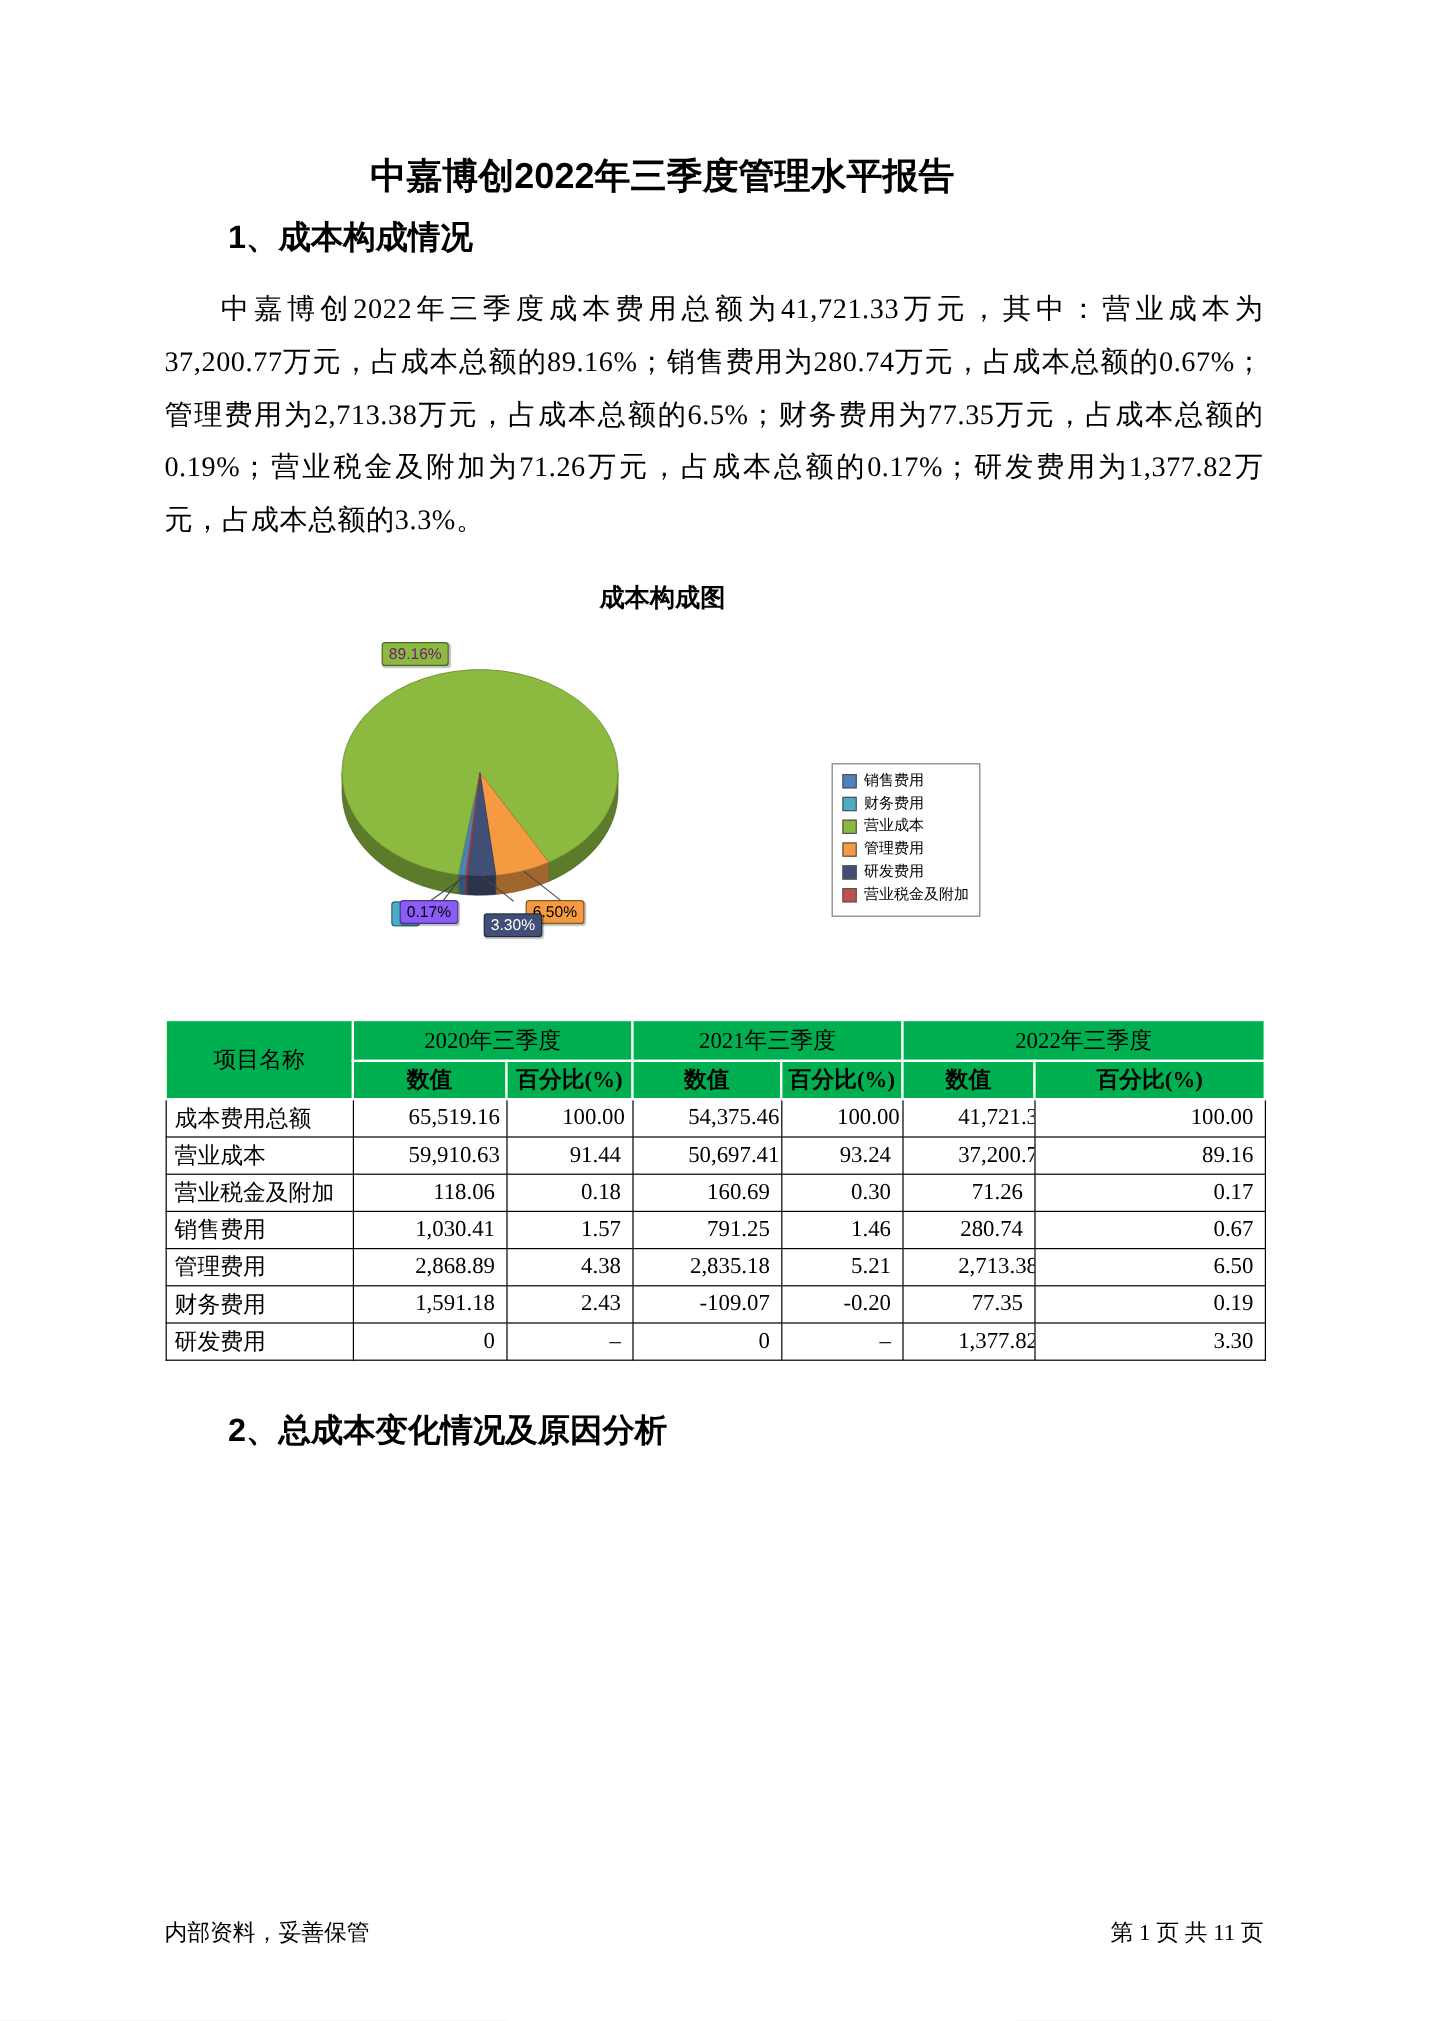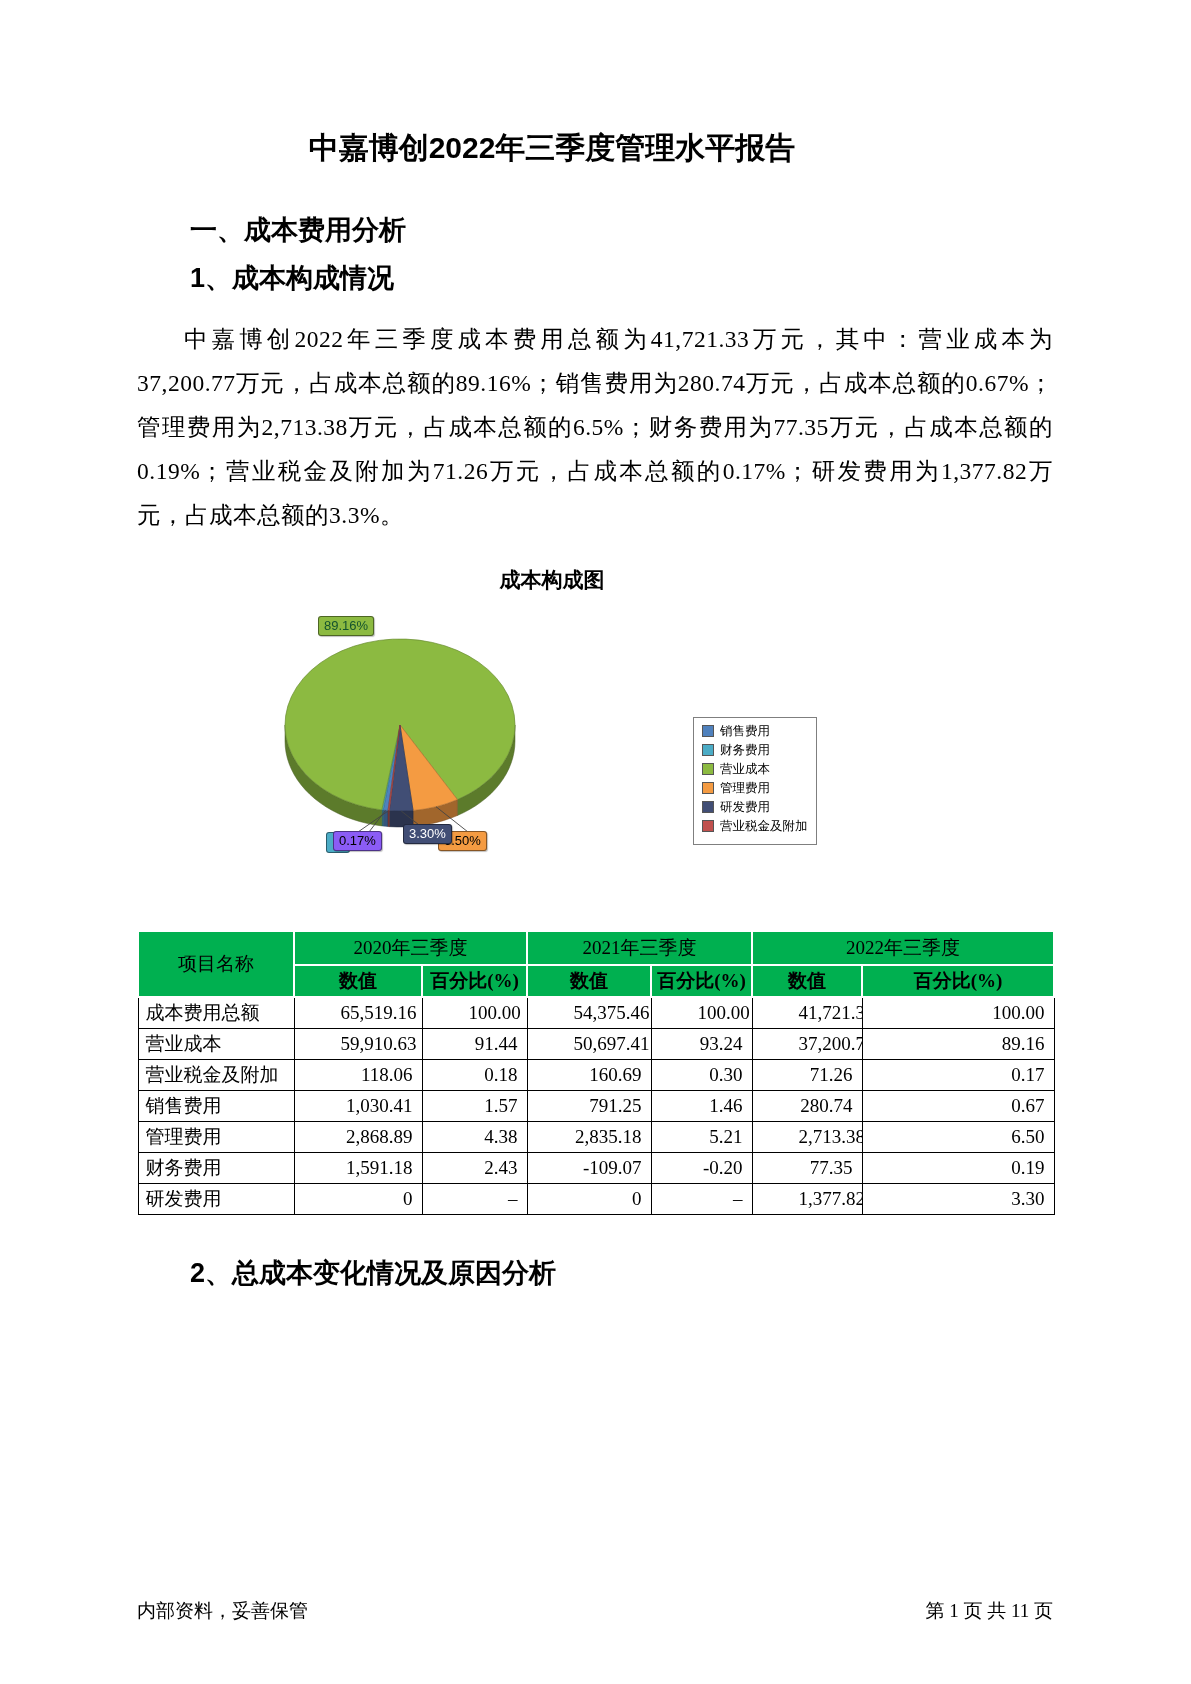--- a/index.html
+++ b/index.html
@@ -41,21 +41,21 @@
   }
   .chart-area svg{position:absolute;left:0;top:0;}
   .callout{
     position:absolute;font-family:"Liberation Sans","DejaVu Sans",sans-serif;
     font-size:13px;line-height:18px;padding:0 5px;text-align:center;
     border:1px solid rgba(0,0,0,.45);border-radius:3px;white-space:nowrap;
     box-shadow:1px 1px 1px rgba(0,0,0,.25);
   }
   .callout-main{left:318px;top:20px;}
   .callout-tax{left:333px;top:235px;z-index:3;}
-  .callout-rd{left:403px;top:228px;z-index:4;}
+  .callout-rd{left:403px;top:246px;z-index:4;}
   .callout-mgmt{left:438px;top:235px;z-index:2;}
   .callout-frag{
     position:absolute;left:326px;top:236px;width:22px;height:19px;z-index:1;
     border:1px solid rgba(0,0,0,.45);border-radius:3px;
   }
   .legend{
     position:absolute;left:693px;top:121px;width:114px;
     background:#fff;border:1px solid #7f7f7f;padding:7px 0 5px 8px;
     font-family:"Liberation Sans","DejaVu Sans",sans-serif;font-size:12.5px;
   }
@@ -94,21 +94,20 @@
   }
 </style>
 </head>
 <body>
 
 <div class="page">
   <div class="content">
 
     <h1 class="doc-title">中嘉博创2022年三季度管理水平报告</h1>
 
-    <div class="h-sec">一、成本费用分析</div>
 
     <div class="h-sub">1、成本构成情况</div>
 
     <p class="body-par">中嘉博创2022年三季度成本费用总额为41,721.33万元，其中：营业成本为37,200.77万元，占成本总额的89.16%；销售费用为280.74万元，占成本总额的0.67%；管理费用为2,713.38万元，占成本总额的6.5%；财务费用为77.35万元，占成本总额的0.19%；营业税金及附加为71.26万元，占成本总额的0.17%；研发费用为1,377.82万元，占成本总额的3.3%。</p>
 
     <div class="chart-block">
       <div class="chart-title">成本构成图</div>
       <div class="chart-area">
         <svg width="1191" height="330" viewBox="0 0 1191 330">
             <path d="M387.97922672421987,214.52888300167152 L385.5747304081709,214.32073510678237 L383.1766249219676,214.07478755089534 L383.1766249219676,230.07478755089534 L385.5747304081709,230.32073510678237 L387.97922672421987,230.52888300167152 Z" fill="rgb(52,85,125)" stroke="rgb(40,65,95)" stroke-width="0.5"></path>
@@ -123,21 +122,21 @@
             <path d="M400,129 L381.81974977617494,213.9185367440188 A115,86 0 1 1 457.3748024766322,203.5321612992721 Z" fill="#8CBA41" stroke="rgb(105,140,49)" stroke-width="0.7"></path>
             <path d="M400,129 L457.3748024766322,203.5321612992721 A115,86 0 0 1 413.0742063693253,214.4424117338457 Z" fill="#F49B42" stroke="rgb(183,116,50)" stroke-width="0.7"></path>
             <path d="M400,129 L413.0742063693253,214.4424117338457 A115,86 0 0 1 389.2734623596881,214.62507914962575 Z" fill="#414E75" stroke="rgb(49,59,88)" stroke-width="0.7"></path>
             <path d="M400,129 L389.2734623596881,214.62507914962575 A115,86 0 0 1 388.0510898939448,214.53451435523507 Z" fill="#C0504D" stroke="rgb(144,60,58)" stroke-width="0.7"></path>
             <line x1="388.66211443105743" y1="214.58101726991322" x2="358" y2="236" stroke="#444" stroke-width="0.9"></line>
             <line x1="385.5747304081709" y1="214.32073510678237" x2="369" y2="236" stroke="#444" stroke-width="0.9"></line>
             <line x1="401.18017092408013" y1="214.995471295004" x2="428" y2="236" stroke="#444" stroke-width="0.9"></line>
             <line x1="435.9718993888763" y1="210.6844600114761" x2="468" y2="236" stroke="#444" stroke-width="0.9"></line>
           </svg>
 
-        <div class="callout callout-main" style="background: rgb(140, 186, 65); color: #14532d;">89.16%</div>
+        <div class="callout callout-main" style="background: rgb(140, 186, 65); color: #701a75;">89.16%</div>
         <div class="callout-frag" style="background: rgb(75, 172, 198);"></div>
         <div class="callout callout-tax" style="background: #8b5cf6; color: rgb(0, 0, 0);">0.17%</div>
         <div class="callout callout-rd" style="background: rgb(65, 78, 117); color: rgb(255, 255, 255);">3.30%</div>
         <div class="callout callout-mgmt" style="background: rgb(244, 155, 66); color: rgb(0, 0, 0);">6.50%</div>
 
         <div class="legend">
             <div class="legend-item">
               <span class="legend-swatch" style="background: rgb(79, 129, 189);"></span>
               <span class="legend-label">销售费用</span>
             </div>

